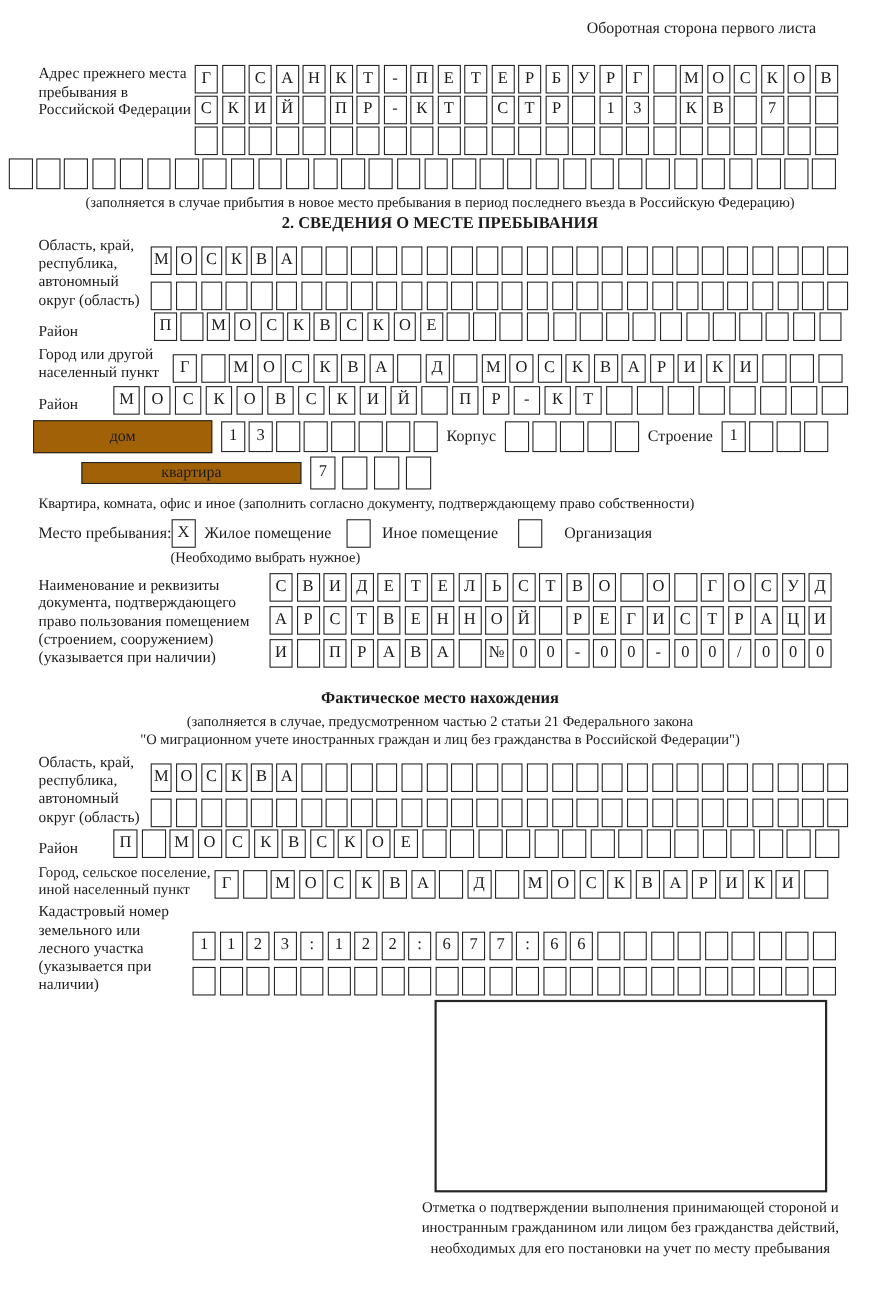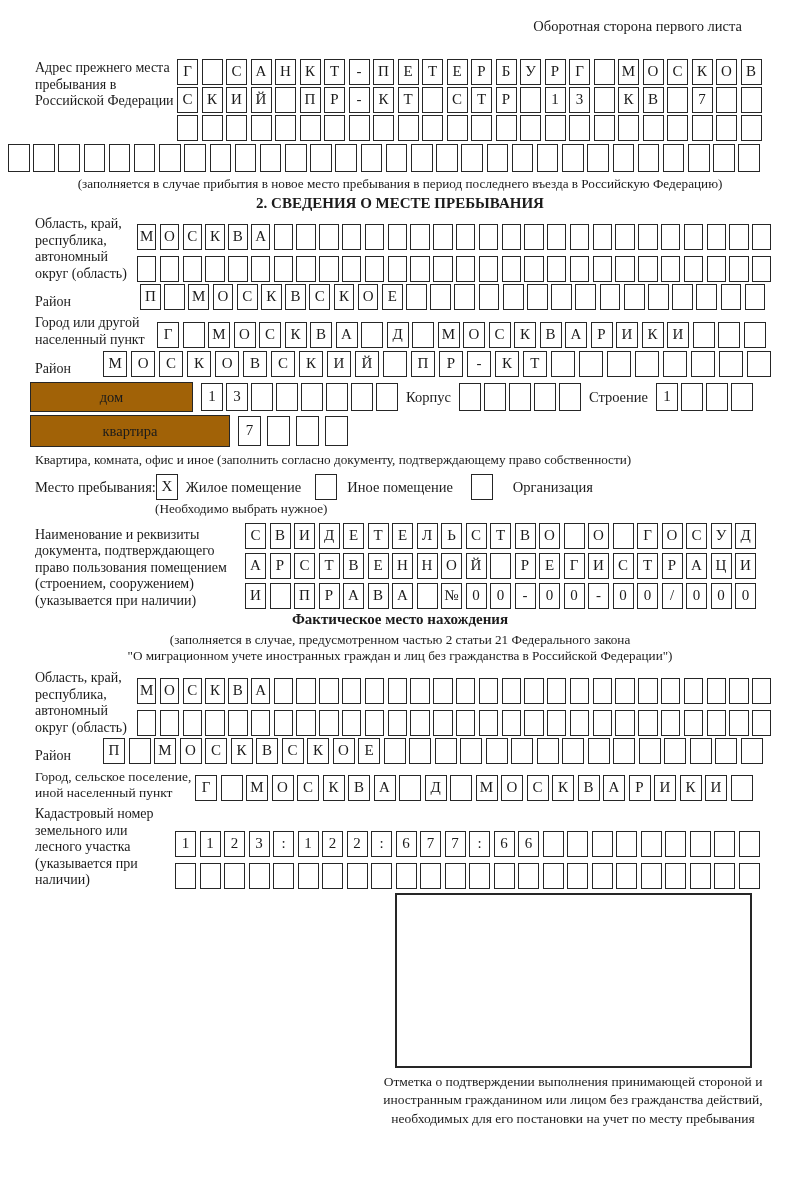--- a/index.html
+++ b/index.html
@@ -32,36 +32,36 @@
   .field { display:flex; align-items:flex-end; margin-left:35px; }
   .flabel { flex:0 0 auto; font-size:14px; line-height:1.18; padding-top:1px; }
   .lw142 { width:142px; } .lw102 { width:102px; } .lw105 { width:105px; }
   .lw122 { width:122px; } .lw68 { width:68px; } .lw210 { width:210px; }
   .lw160 { width:160px; font-size:13.5px; } .lw140 { width:140px; }
 
   .note { font-size:13.2px; }
   .center { text-align:center; }
   .bold { font-weight:bold; }
   .h2 { font-size:15px; margin-top:3px; }
-  .h3 { font-size:15px; margin-top:2px; }
+  .h3 { font-size:15px; margin-top:20px; }
 
   .blockA { margin:24px 0 0 35px; display:flex; align-items:flex-start; }
   .row4 { margin:3px 0 0 8px; }
   .noteA { margin-top:4px; }
 
   .mt2{margin-top:2px;} .mt3{margin-top:3px;} .mt4{margin-top:4px;}
   .mt5{margin-top:5px;} .mt6{margin-top:6px;}
 
   .houserow { margin:5px 0 0 30px; display:flex; align-items:center; }
   .named-cell {
     border:1.6px solid #262626; display:flex; align-items:center; justify-content:center;
     font-size:14.5px; background:#a16207;
   }
   .dom-cell { width:163px; height:30px; margin-right:8px; }
-  .apt-cell { width:200px; height:32px; margin-right:8px; }
+  .apt-cell { width:200px; height:20px; margin-right:8px;margin-left:44px; }
   .inline-label { font-size:14.5px; margin:0 8px; }
   .leftnote { margin-left:35px; }
 
   .aptrow { margin:3px 0 0 30px; display:flex; align-items:center; }
 
   .stayrow { margin:6px 0 0 35px; display:flex; align-items:center; font-size:14.5px; }
   .chk {
     display:inline-block; width:22px; height:26px; border:1.6px solid #262626;
     text-align:center; font-size:15px; line-height:23px; background:#fff;
   }

